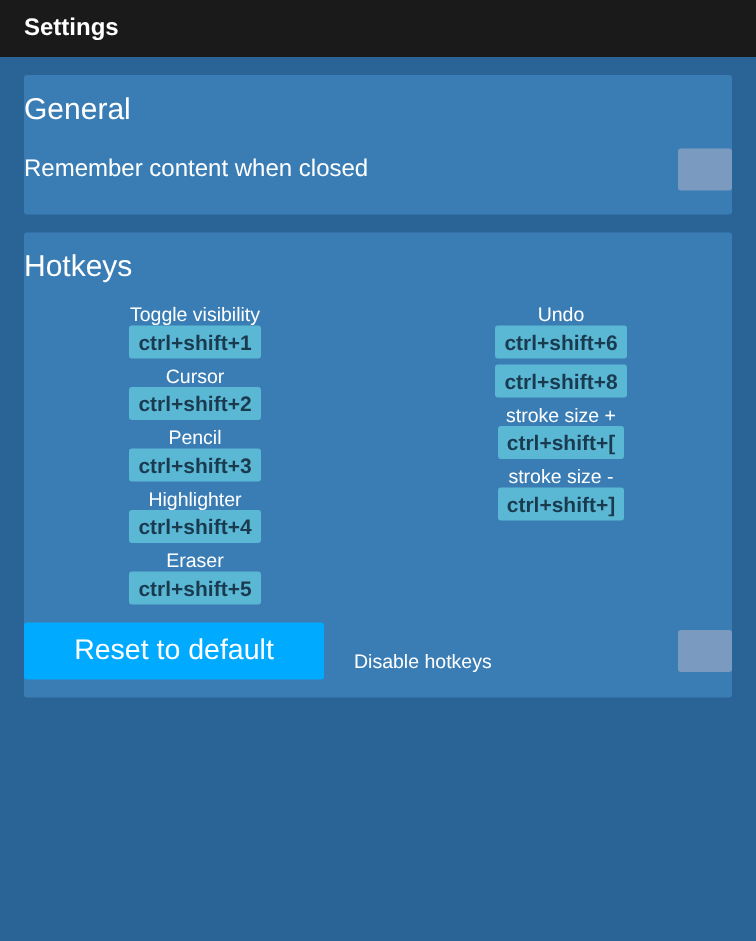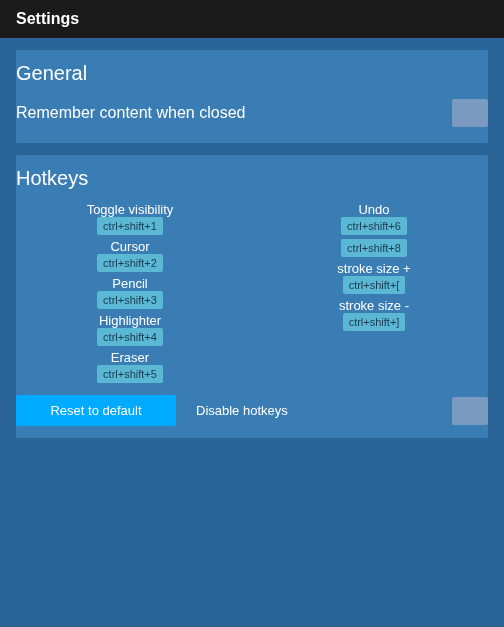--- a/index.html
+++ b/index.html
@@ -75,48 +75,48 @@
 
     .hotkey-label {
       color: #ffffff;
       font-size: 13px;
       flex: 1;
     }
 
     .hotkey-badge {
       background-color: #5bb8d4;
       color: #1a3a50;
-      font-size: 11px;
+      font-size: 14px;
       padding: 3px 6px;
       border-radius: 2px;
       white-space: nowrap;
-      font-weight: 400;
+      font-weight: 700;
     }
 
     .bottom-row {
       display: flex;
       align-items: center;
       justify-content: space-between;
       margin-top: 10px;
     }
 
     .reset-btn {
       background-color: #00aaff;
       color: #ffffff;
       border: none;
       padding: 8px 20px;
-      font-size: 13px;
+      font-size: 19px;
       cursor: pointer;
       border-radius: 2px;
-      width: 160px;
+      width: 200px;
     }
 
     .disable-row {
       display: flex;
-      align-items: center;
+      align-items: flex-end;
       justify-content: space-between;
       flex: 1;
       padding-left: 20px;
     }
 
     .disable-label {
       color: #ffffff;
       font-size: 13px;
     }
   </style>

